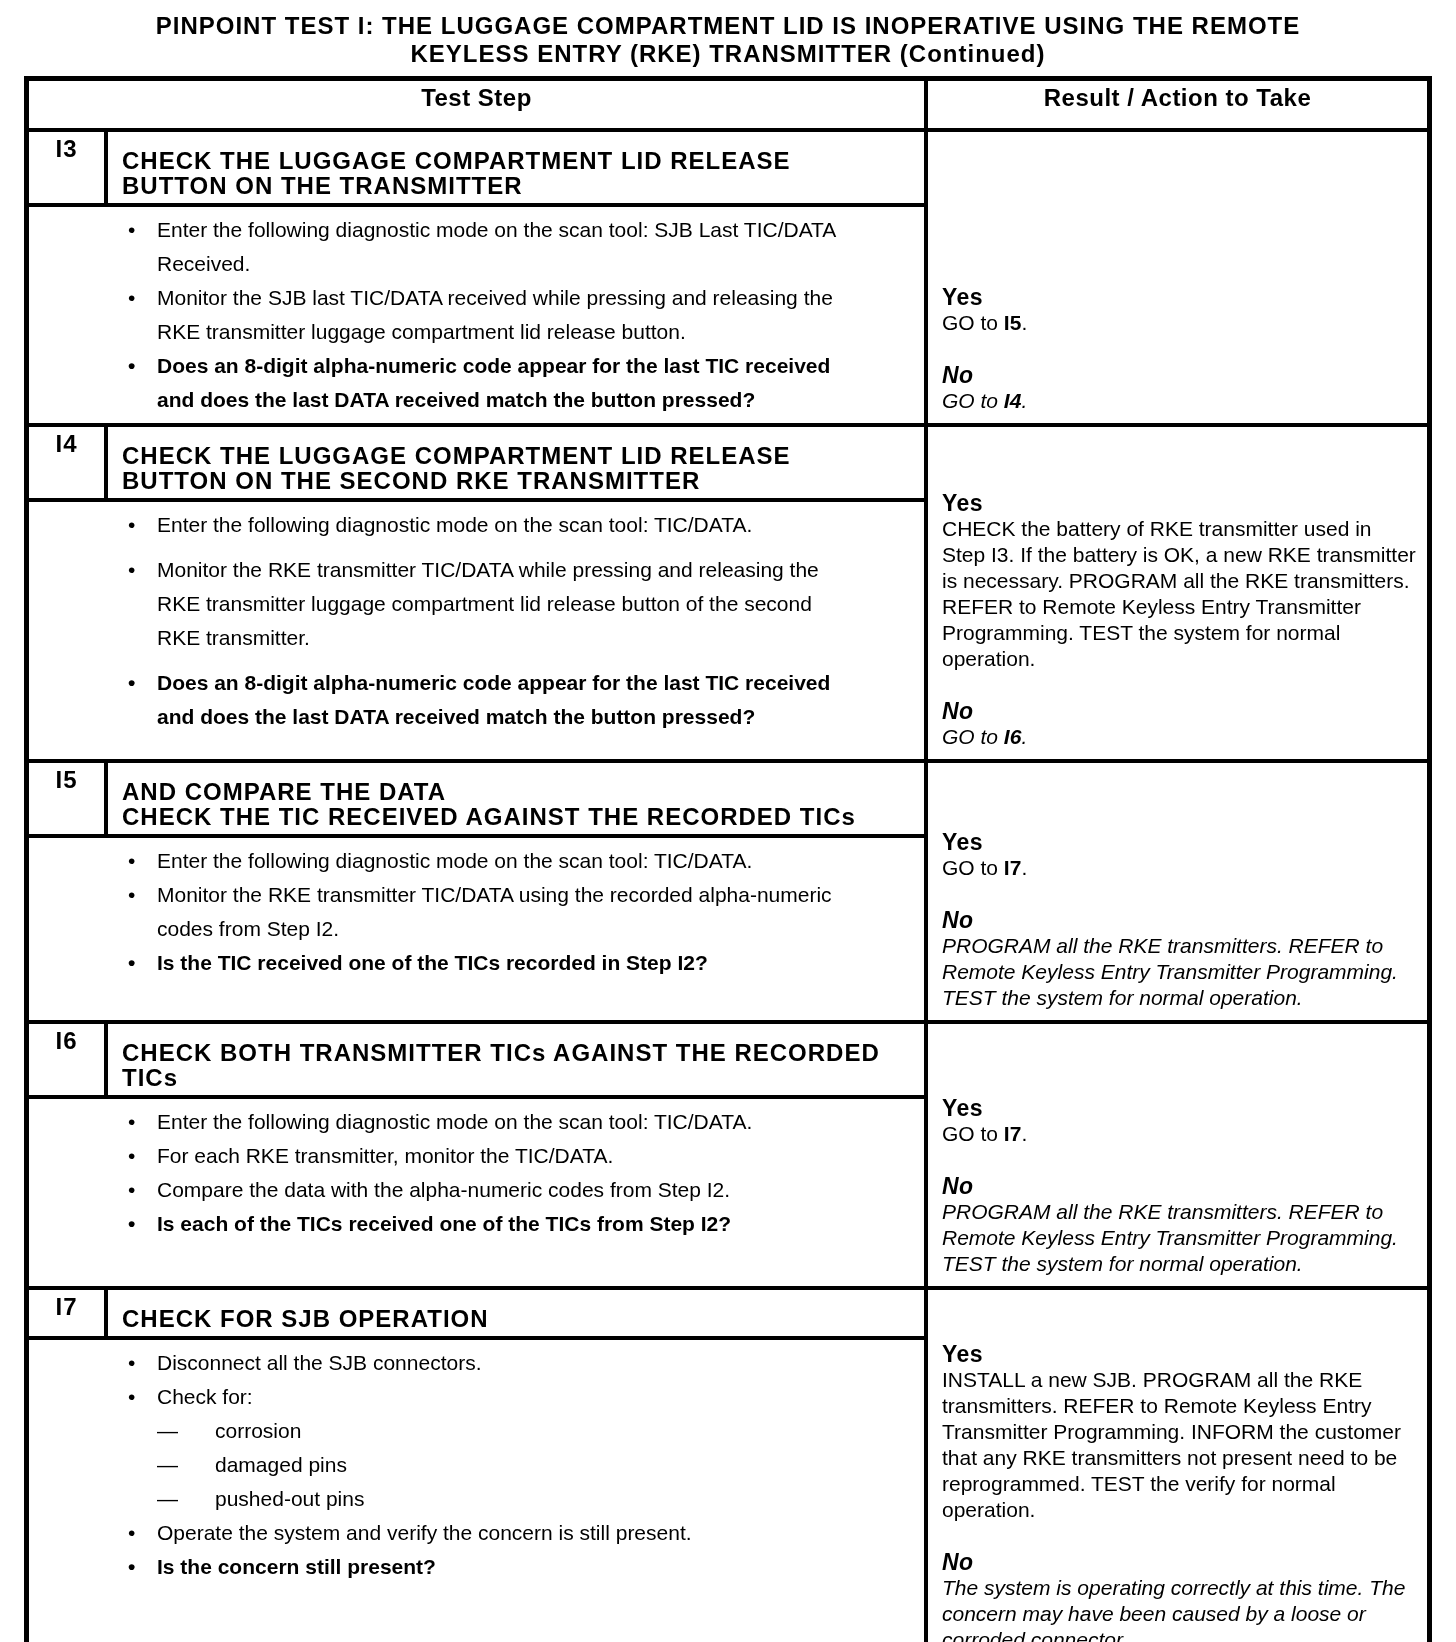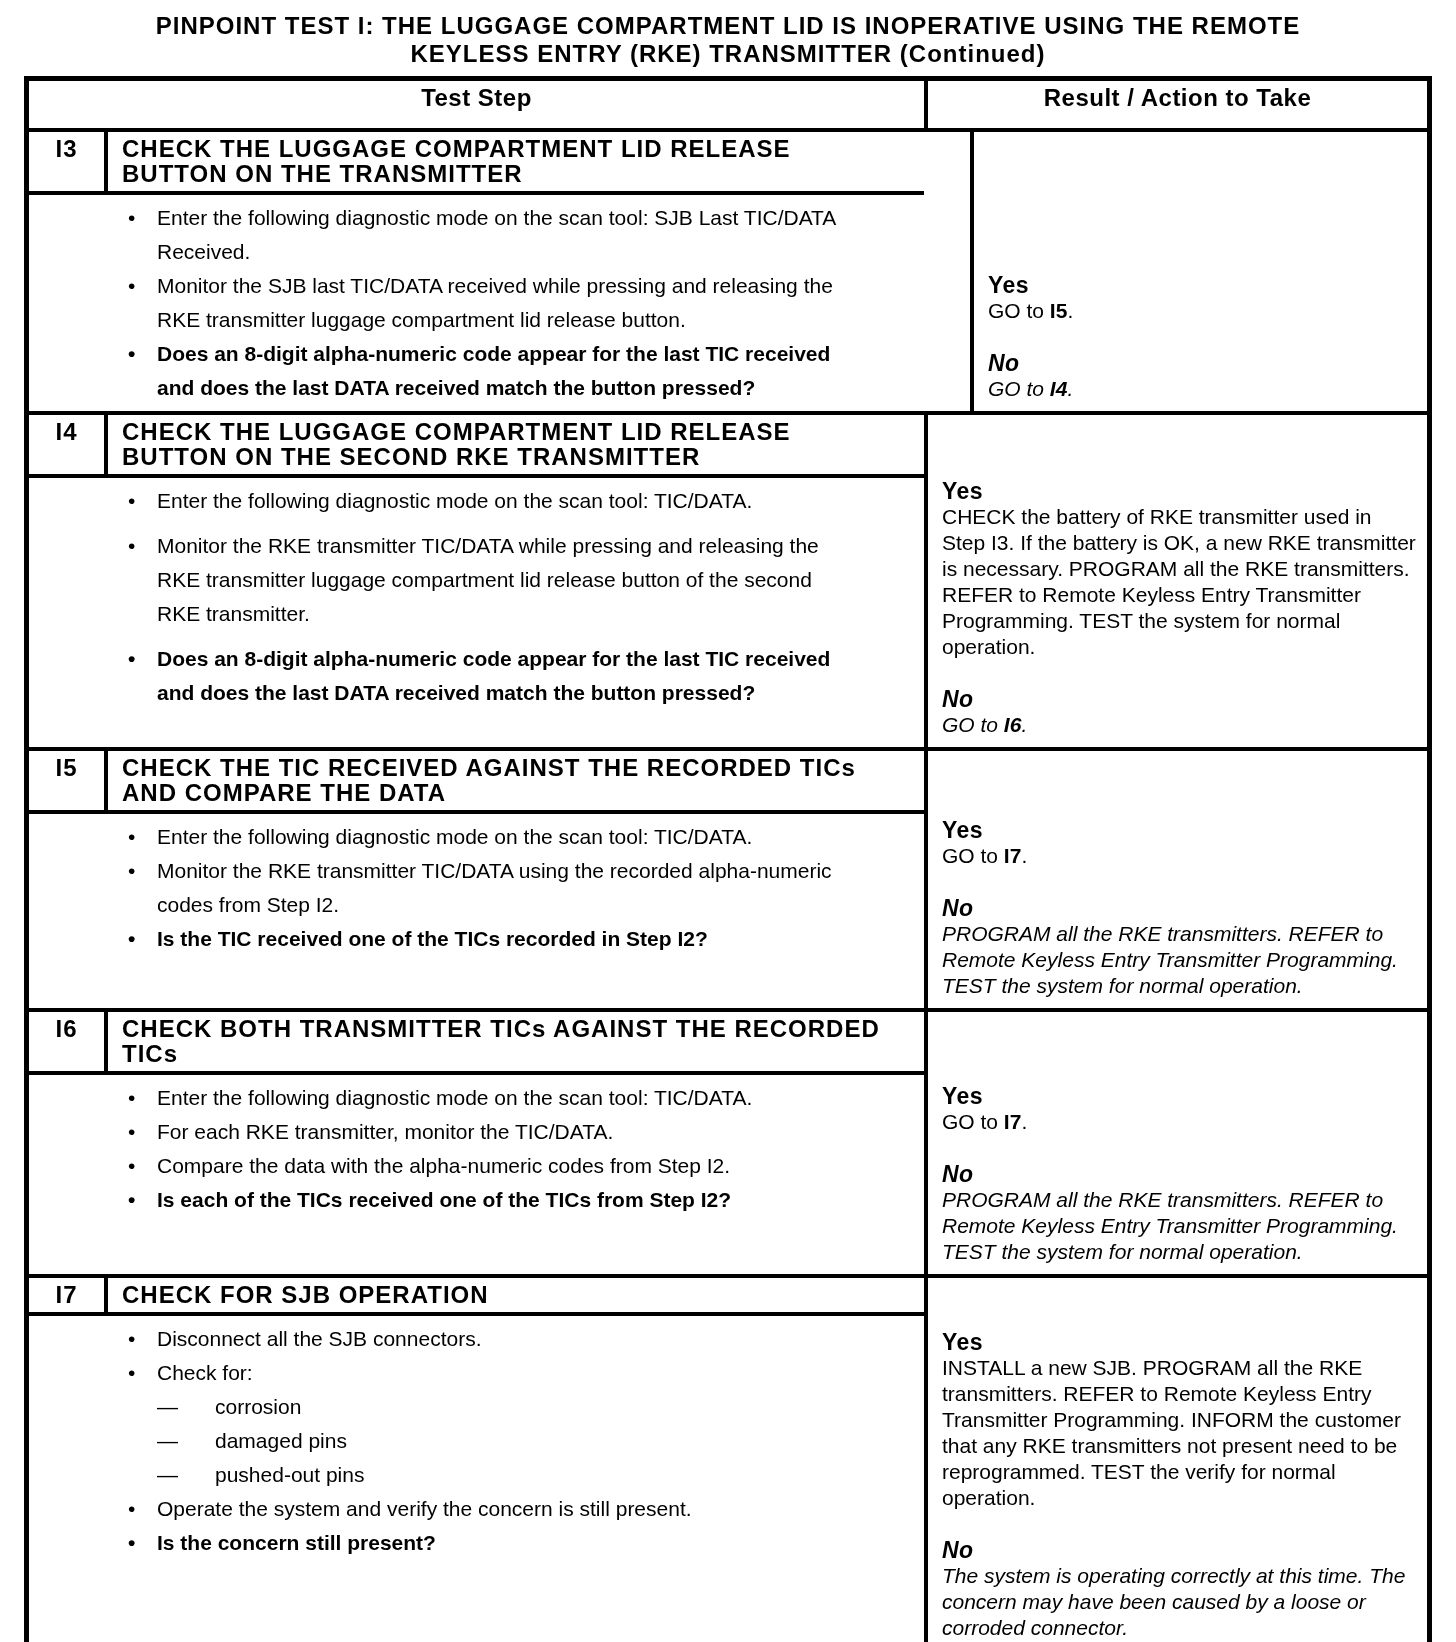--- a/index.html
+++ b/index.html
@@ -19,35 +19,35 @@
   }
   .hdr{display:flex;border-bottom:4px solid #000;}
   .hdr-cell{
     font-weight:bold;font-size:24px;line-height:26px;text-align:center;
     padding:4px 0 17px 0;box-sizing:border-box;letter-spacing:.5px;
   }
   .hdr-left{width:895px;}
   .hdr-right{flex:1;border-left:4px solid #000;}
   .pp-row{display:flex;border-bottom:4px solid #000;box-sizing:border-box;}
   #rows .pp-row:last-child{border-bottom:none;}
-  #rows .pp-row:nth-child(1){min-height:267px;gap:46px;}
+  #rows .pp-row:nth-child(1){min-height:267px;}
   #rows .pp-row:nth-child(2){min-height:336px;}
   #rows .pp-row:nth-child(3){min-height:261px;}
   #rows .pp-row:nth-child(4){min-height:266px;}
   #rows .pp-row:nth-child(5){min-height:372px;}
   .row-left{width:895px;display:flex;flex-direction:column;box-sizing:border-box;}
   .row-head{display:flex;border-bottom:4px solid #000;}
   .num{
     width:79px;box-sizing:border-box;border-right:4px solid #000;
     text-align:center;font-weight:bold;font-size:24px;line-height:25px;
     padding-top:4px;letter-spacing:1px;
   }
   .stitle{
     flex:1;font-weight:bold;font-size:24px;line-height:25px;
-    letter-spacing:1px;padding:4px 8px 5px 14px;
+    letter-spacing:1px;padding:16px 8px 5px 14px;
   }
   .row-body{flex:1;padding:6px 0 6px 0;}
   .bullets{list-style:none;margin:0;padding:0;font-size:21px;line-height:34px;}
   .bullets li{position:relative;padding-left:128px;width:818px;box-sizing:border-box;}
   .bullets li::before{content:"\2022";position:absolute;left:99px;top:0;}
   .bullets.spaced li + li{margin-top:11px;}
   .bullets li.q{font-weight:bold;}
   .sub-item{position:relative;padding-left:58px;}
   .sub-item::before{content:"\2014";position:absolute;left:0;top:0;}
   .row-right{
@@ -128,22 +128,22 @@
               <div class="res-label">No</div>
               <div class="res-action">GO to <b>I6</b>.</div>
             </div>
           </div>
         </div>
         <div class="pp-row">
           <div class="row-left">
             <div class="row-head">
               <div class="num">I5</div>
               <div class="stitle">
+                <div>AND COMPARE THE DATA</div>
                 <div>CHECK THE TIC RECEIVED AGAINST THE RECORDED TICs</div>
-                <div>AND COMPARE THE DATA</div>
               </div>
             </div>
             <div class="row-body">
               <ul class="bullets">
                 <li>Enter the following diagnostic mode on the scan tool: TIC/DATA.</li>
                 <li>Monitor the RKE transmitter TIC/DATA using the recorded alpha-numeric codes from Step I2.</li>
                 <li class="q">Is the TIC received one of the TICs recorded in Step I2?</li>
               </ul>
             </div>
           </div>

